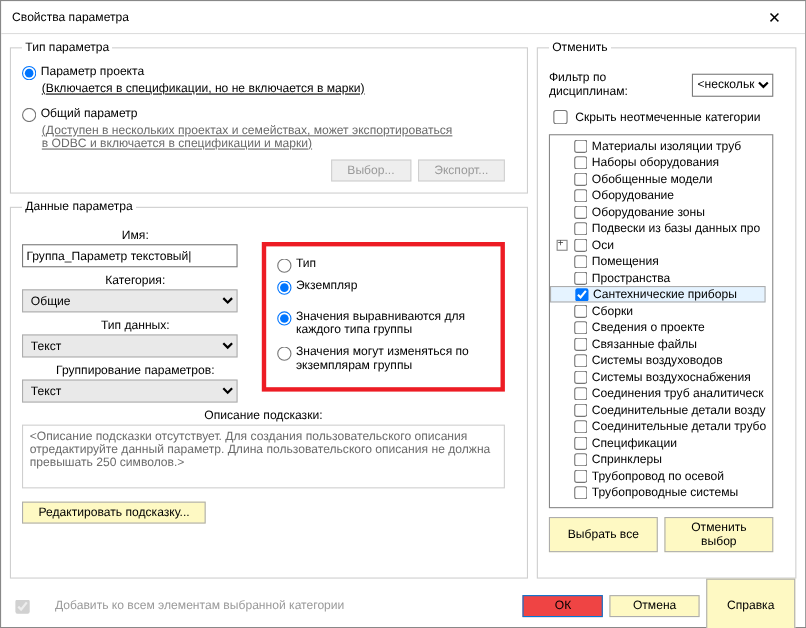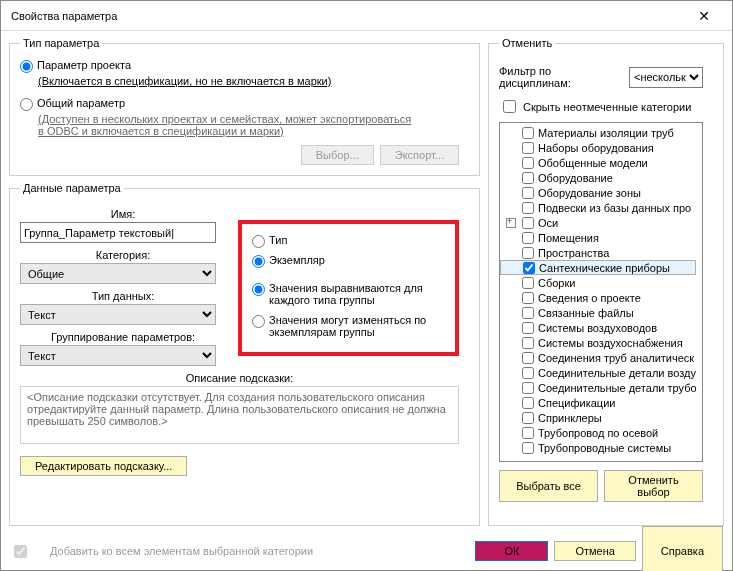--- a/index.html
+++ b/index.html
@@ -138,21 +138,21 @@
     position: absolute;
     left: 0; right: 0; bottom: 0;
     height: 40px;
     padding: 4px 10px;
     display: flex;
     align-items: center;
     gap: 6px;
     border-top: 0px;
   }
   .footer .spacer { flex: 1; }
-  .footer .btn.ok { border: 1px solid #0078d7; background: #be185d; padding: 3px 28px; }
+  .footer .btn.ok { border: 1px solid #0078d7; background: #ef4444; padding: 3px 28px; }
   .footer-check { display: flex; align-items: center; gap: 20px; color: #9a9a9a; }
 </style>
 </head>
 <body>
 
 <div class="titlebar">
   <span class="title">Свойства параметра</span>
   <span class="close">✕</span>
 </div>
 

